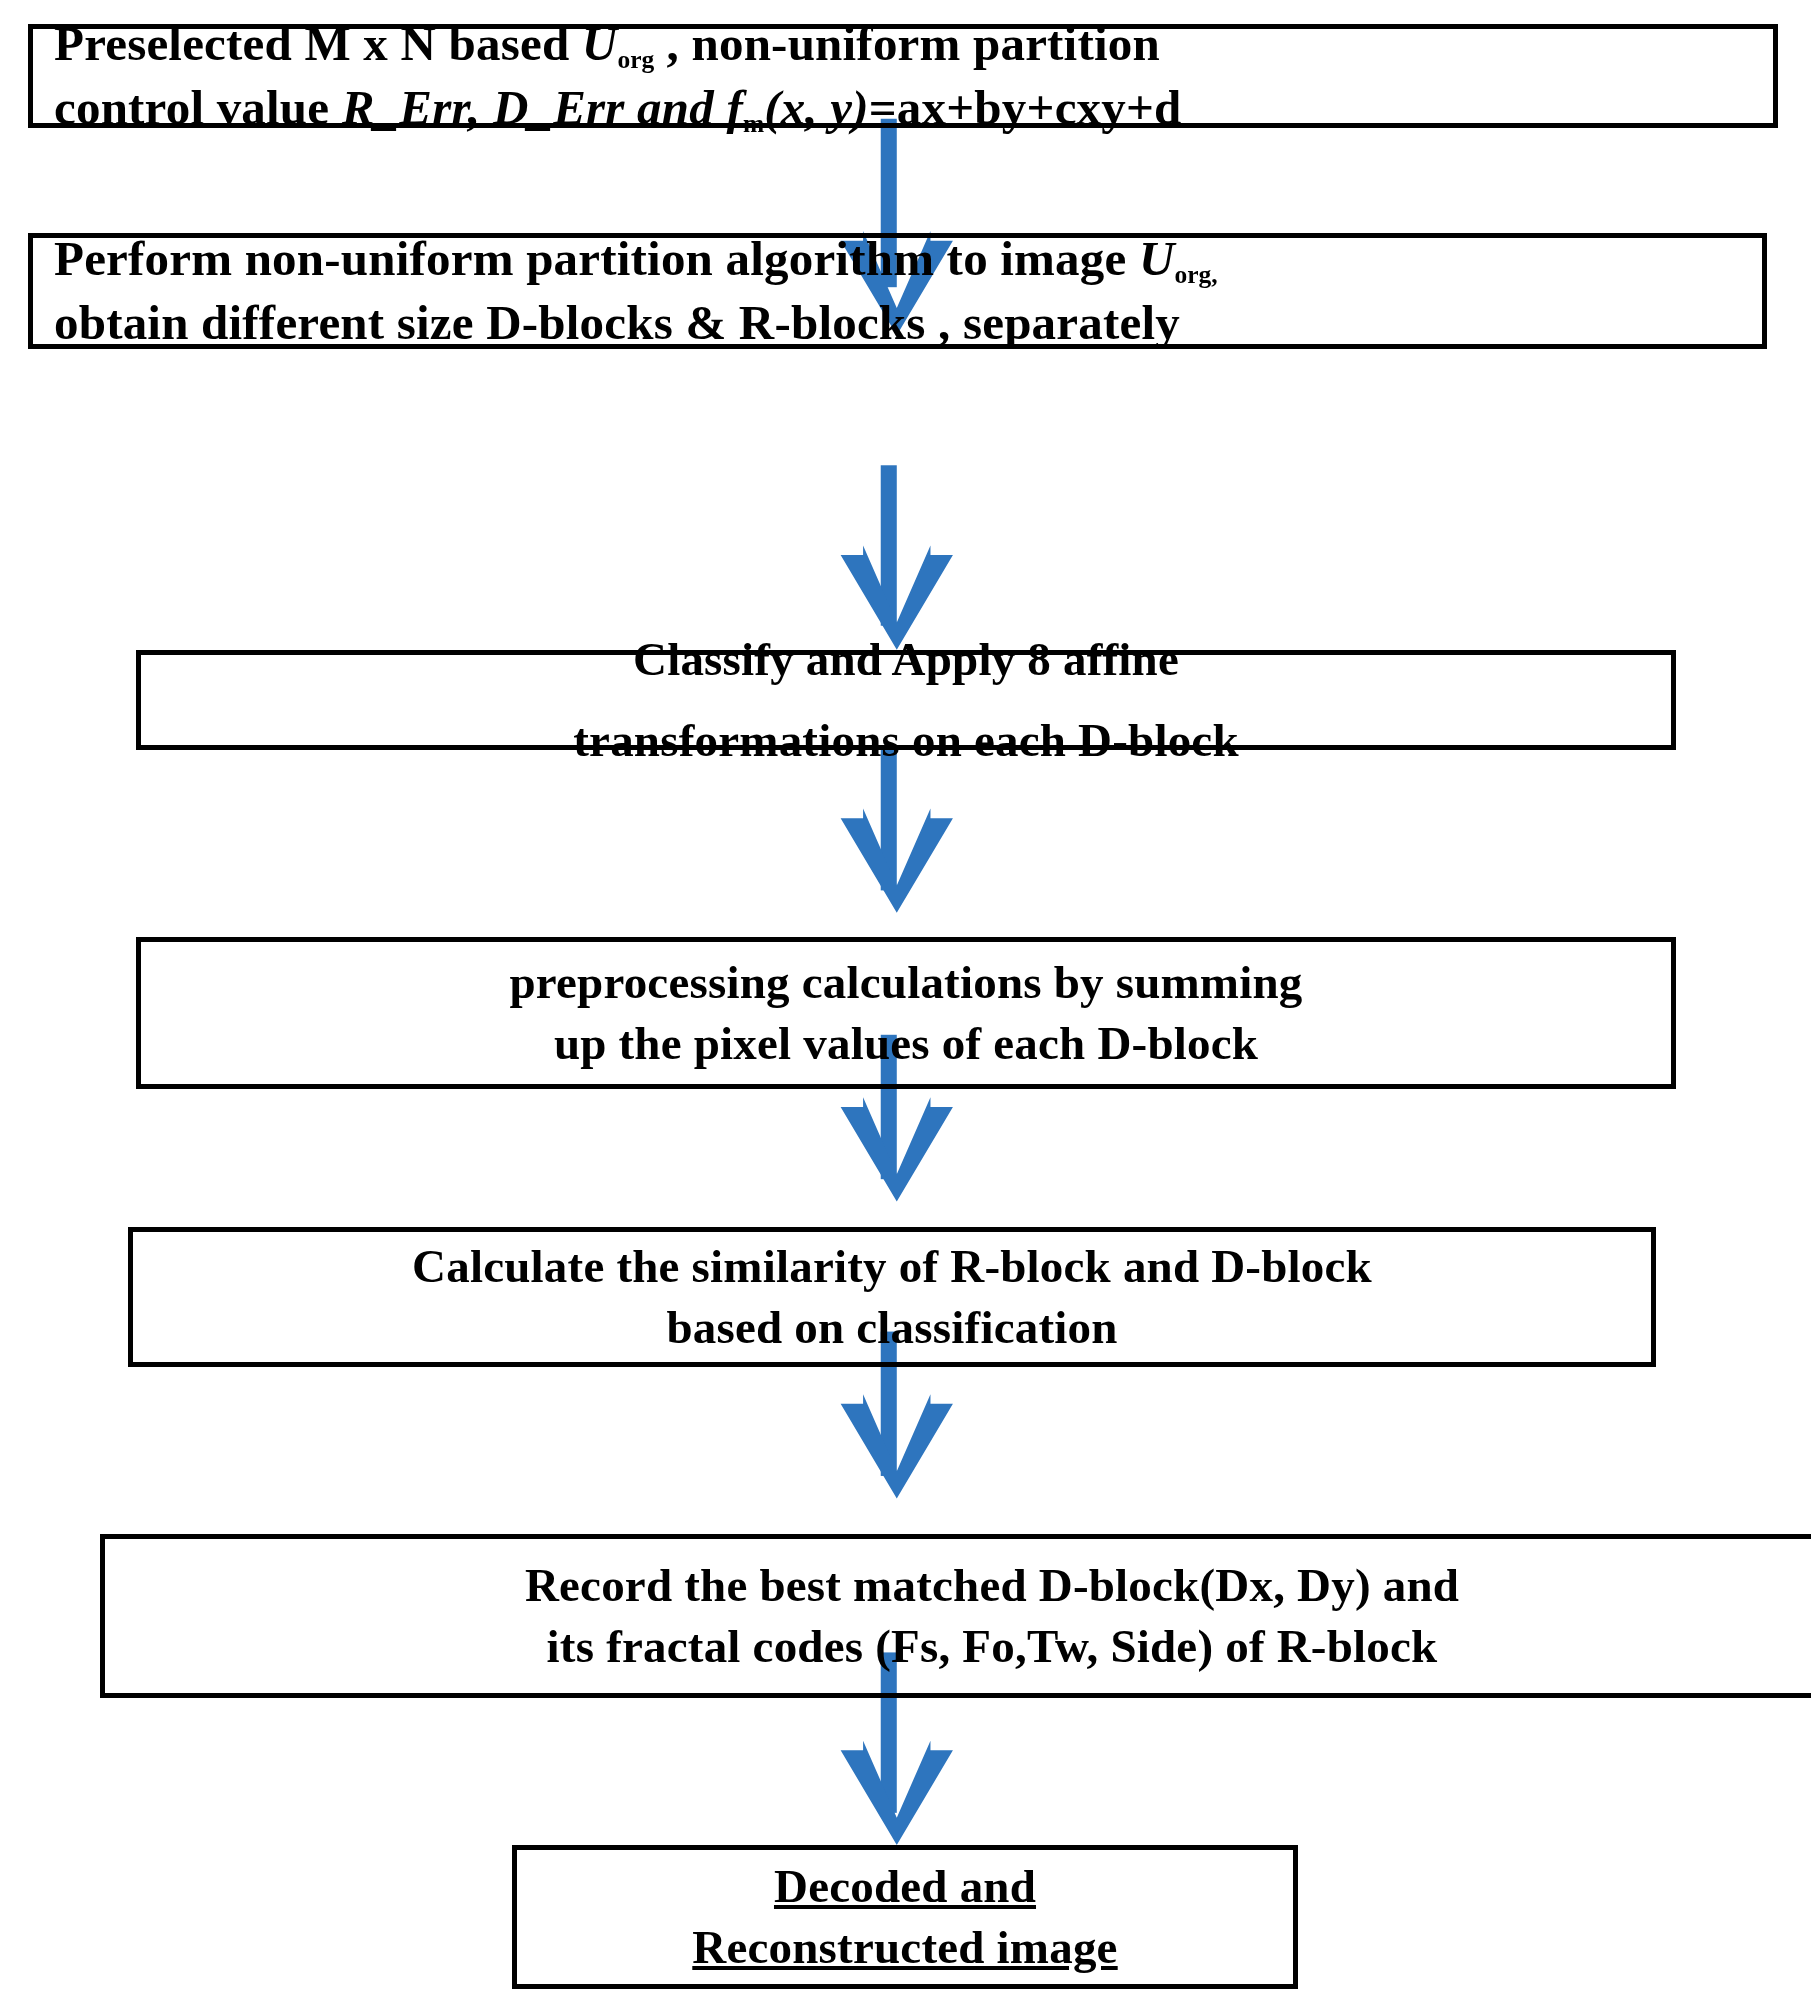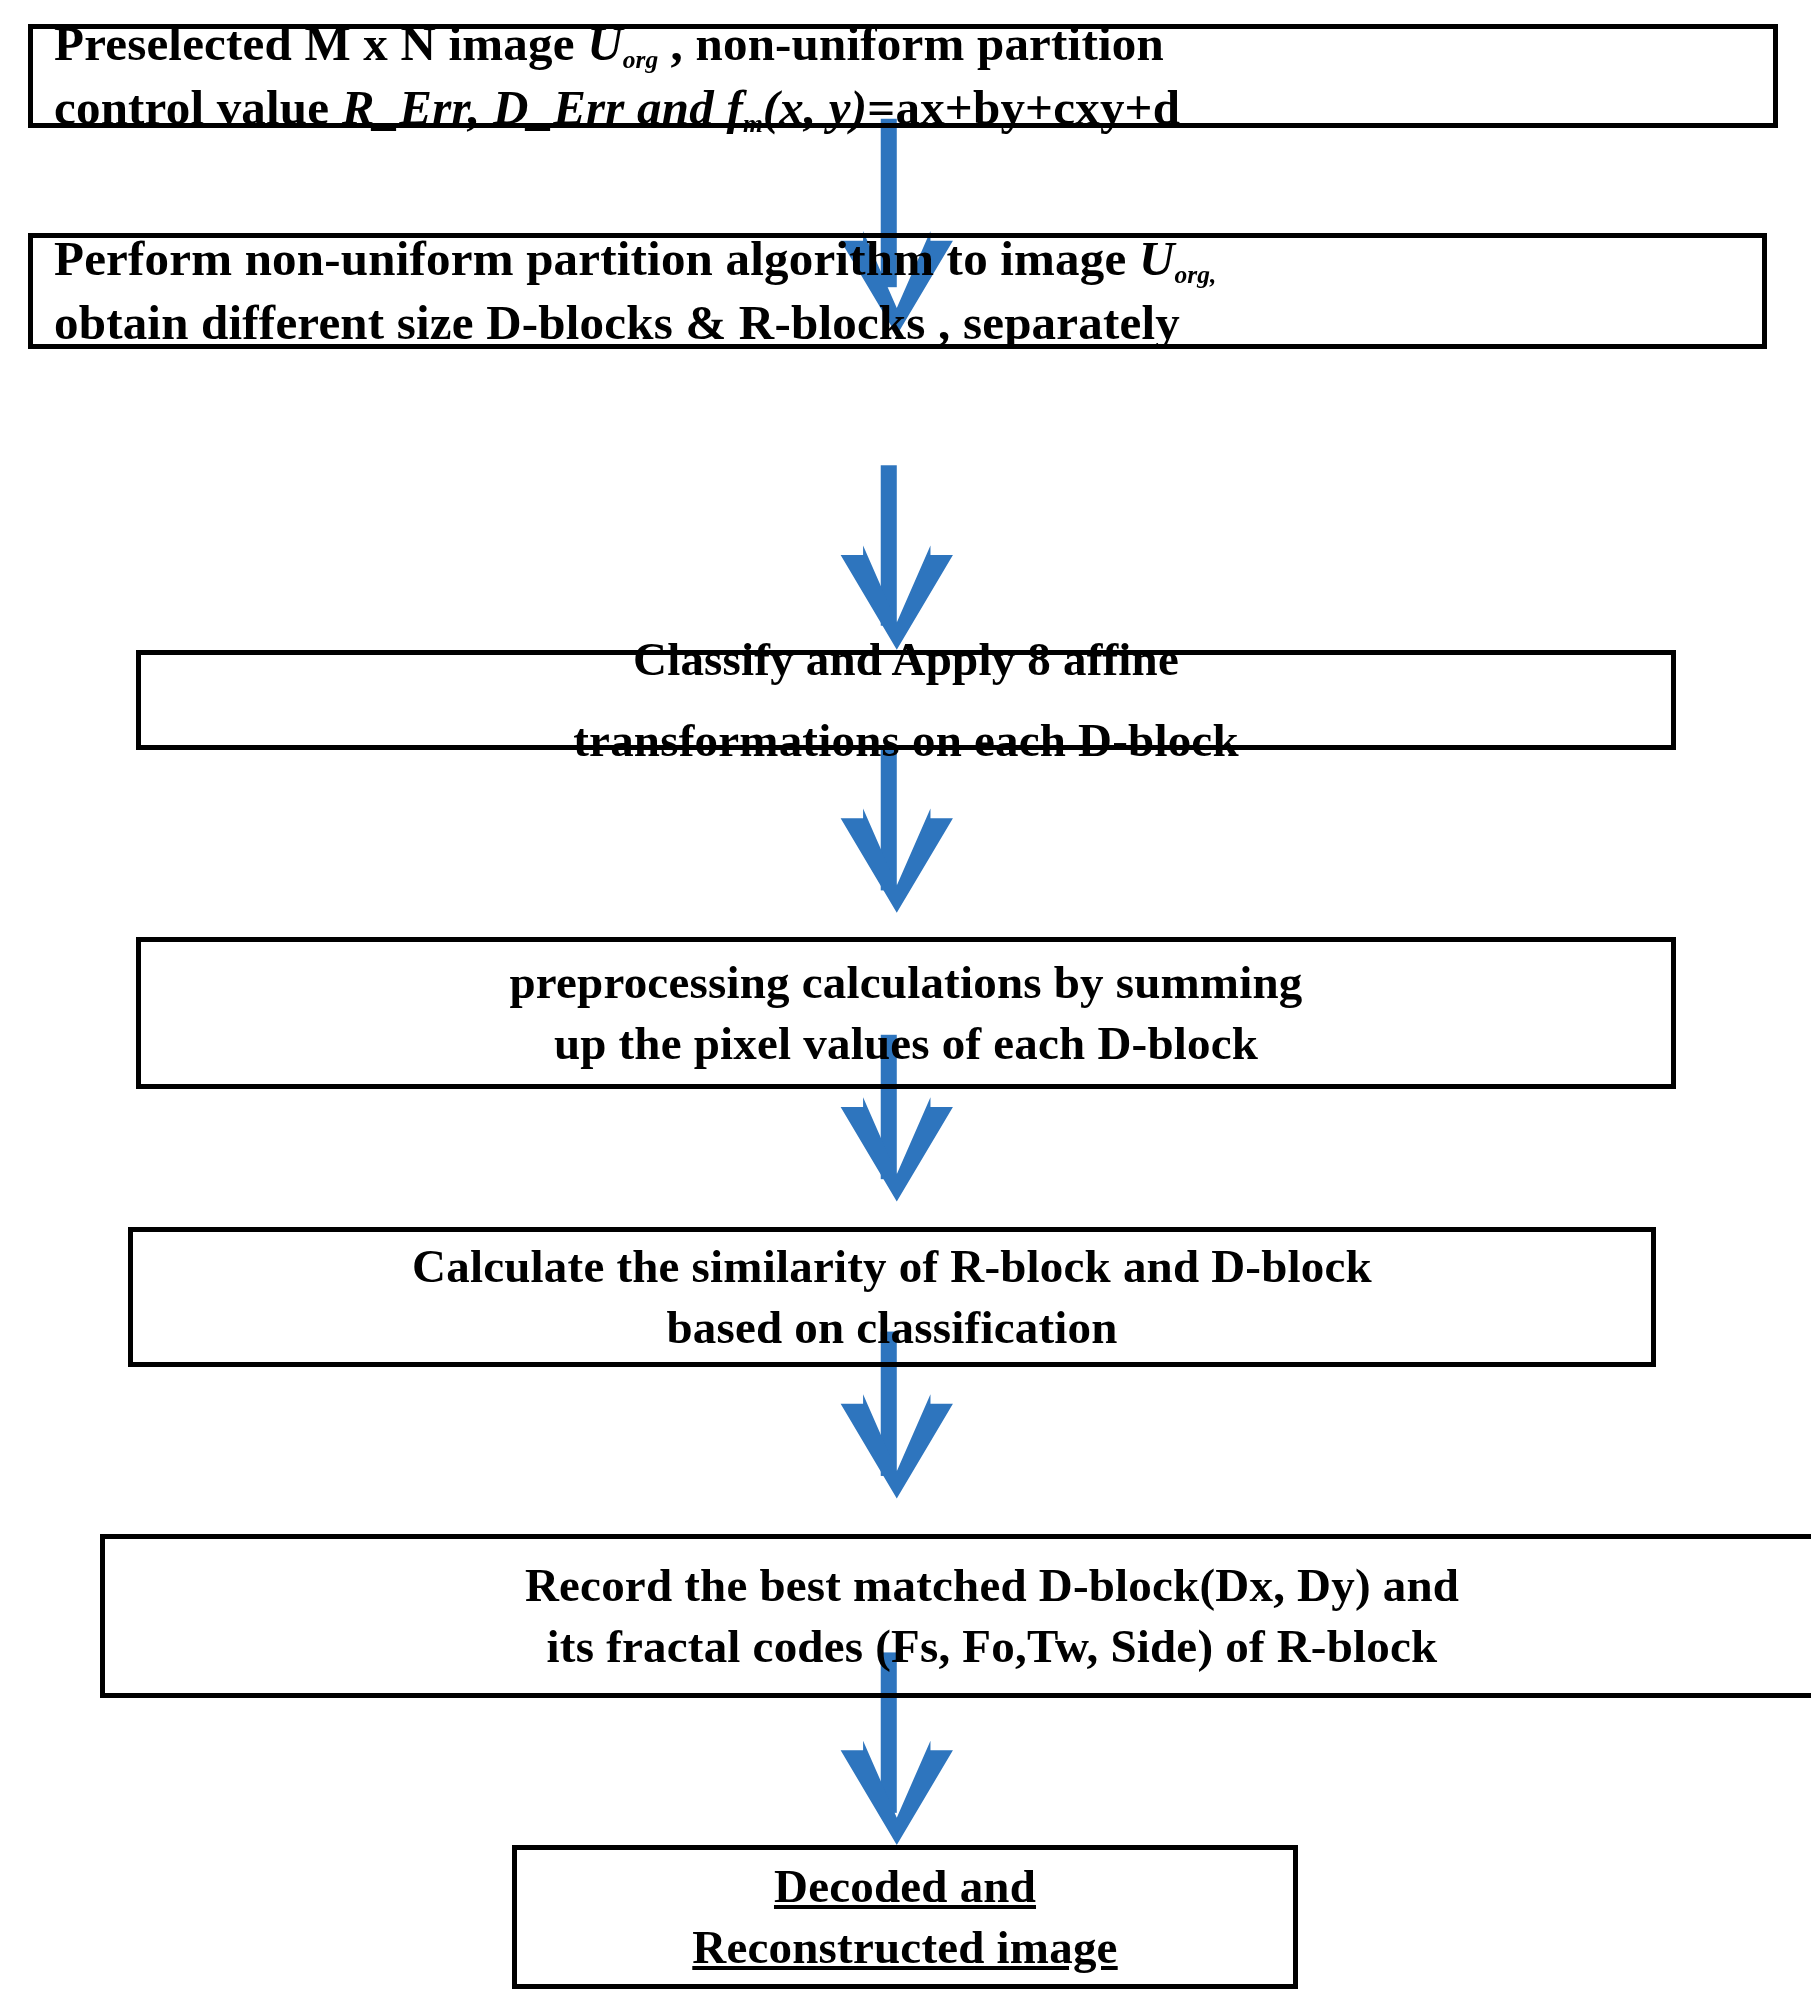--- a/index.html
+++ b/index.html
@@ -52,21 +52,20 @@
 
   .fs-big   { font-size: 49px; }
   .fs-mid   { font-size: 47px; }
 
   
   .mi {
     font-style: italic;
   }
   .sub {
     font-size: 0.52em;
-    font-style: italic;
     vertical-align: -0.30em;
     letter-spacing: 0;
   }
 </style>
 </head>
 <body>
 
 <div id="page">
 
   <svg class="arrow-layer" viewBox="0 0 2259 2502" width="1812" height="2007" xmlns="http://www.w3.org/2000/svg">
@@ -102,21 +101,21 @@
       <path d="M1048 1750 h28 v-12 l42 96 l42 -96 v12 h28 l-70 118 Z"></path>
     </g>
 
     <g fill="#2E75BE">
       <rect x="1098" y="2060" width="20" height="200"></rect>
       <path d="M1048 2182 h28 v-12 l42 96 l42 -96 v12 h28 l-70 118 Z"></path>
     </g>
   </svg>
 
   <div class="flow-box align-left" style="left:28px; top:24px; width:1750px; height:104px;">
-    <div class="txt fs-big"><span>Preselected  M x N   image </span><span class="mi">U</span><span class="sub">org</span><span> , non-uniform partition</span></div>
+    <div class="txt fs-big"><span>Preselected  M x N   based </span><span class="mi">U</span><span class="sub">org</span><span> , non-uniform partition</span></div>
     <div class="txt fs-big"><span>control value   </span><span class="mi">R_Err,  D_Err and f</span><span class="sub">m</span><span class="mi">(x, y)</span><span>=ax+by+cxy+d</span></div>
   </div>
 
   <div class="flow-box align-left" style="left:28px; top:233px; width:1739px; height:116px;">
     <div class="txt fs-big"><span>Perform non-uniform partition algorithm to  image </span><span class="mi">U</span><span class="sub">org,</span></div>
     <div class="txt fs-big">obtain different size D-blocks &amp; R-blocks , separately</div>
   </div>
 
   <div class="flow-box align-center" style="left:136px; top:650px; width:1540px; height:100px;gap:20px;">
     <div class="txt fs-mid">Classify and   Apply 8 affine</div>

